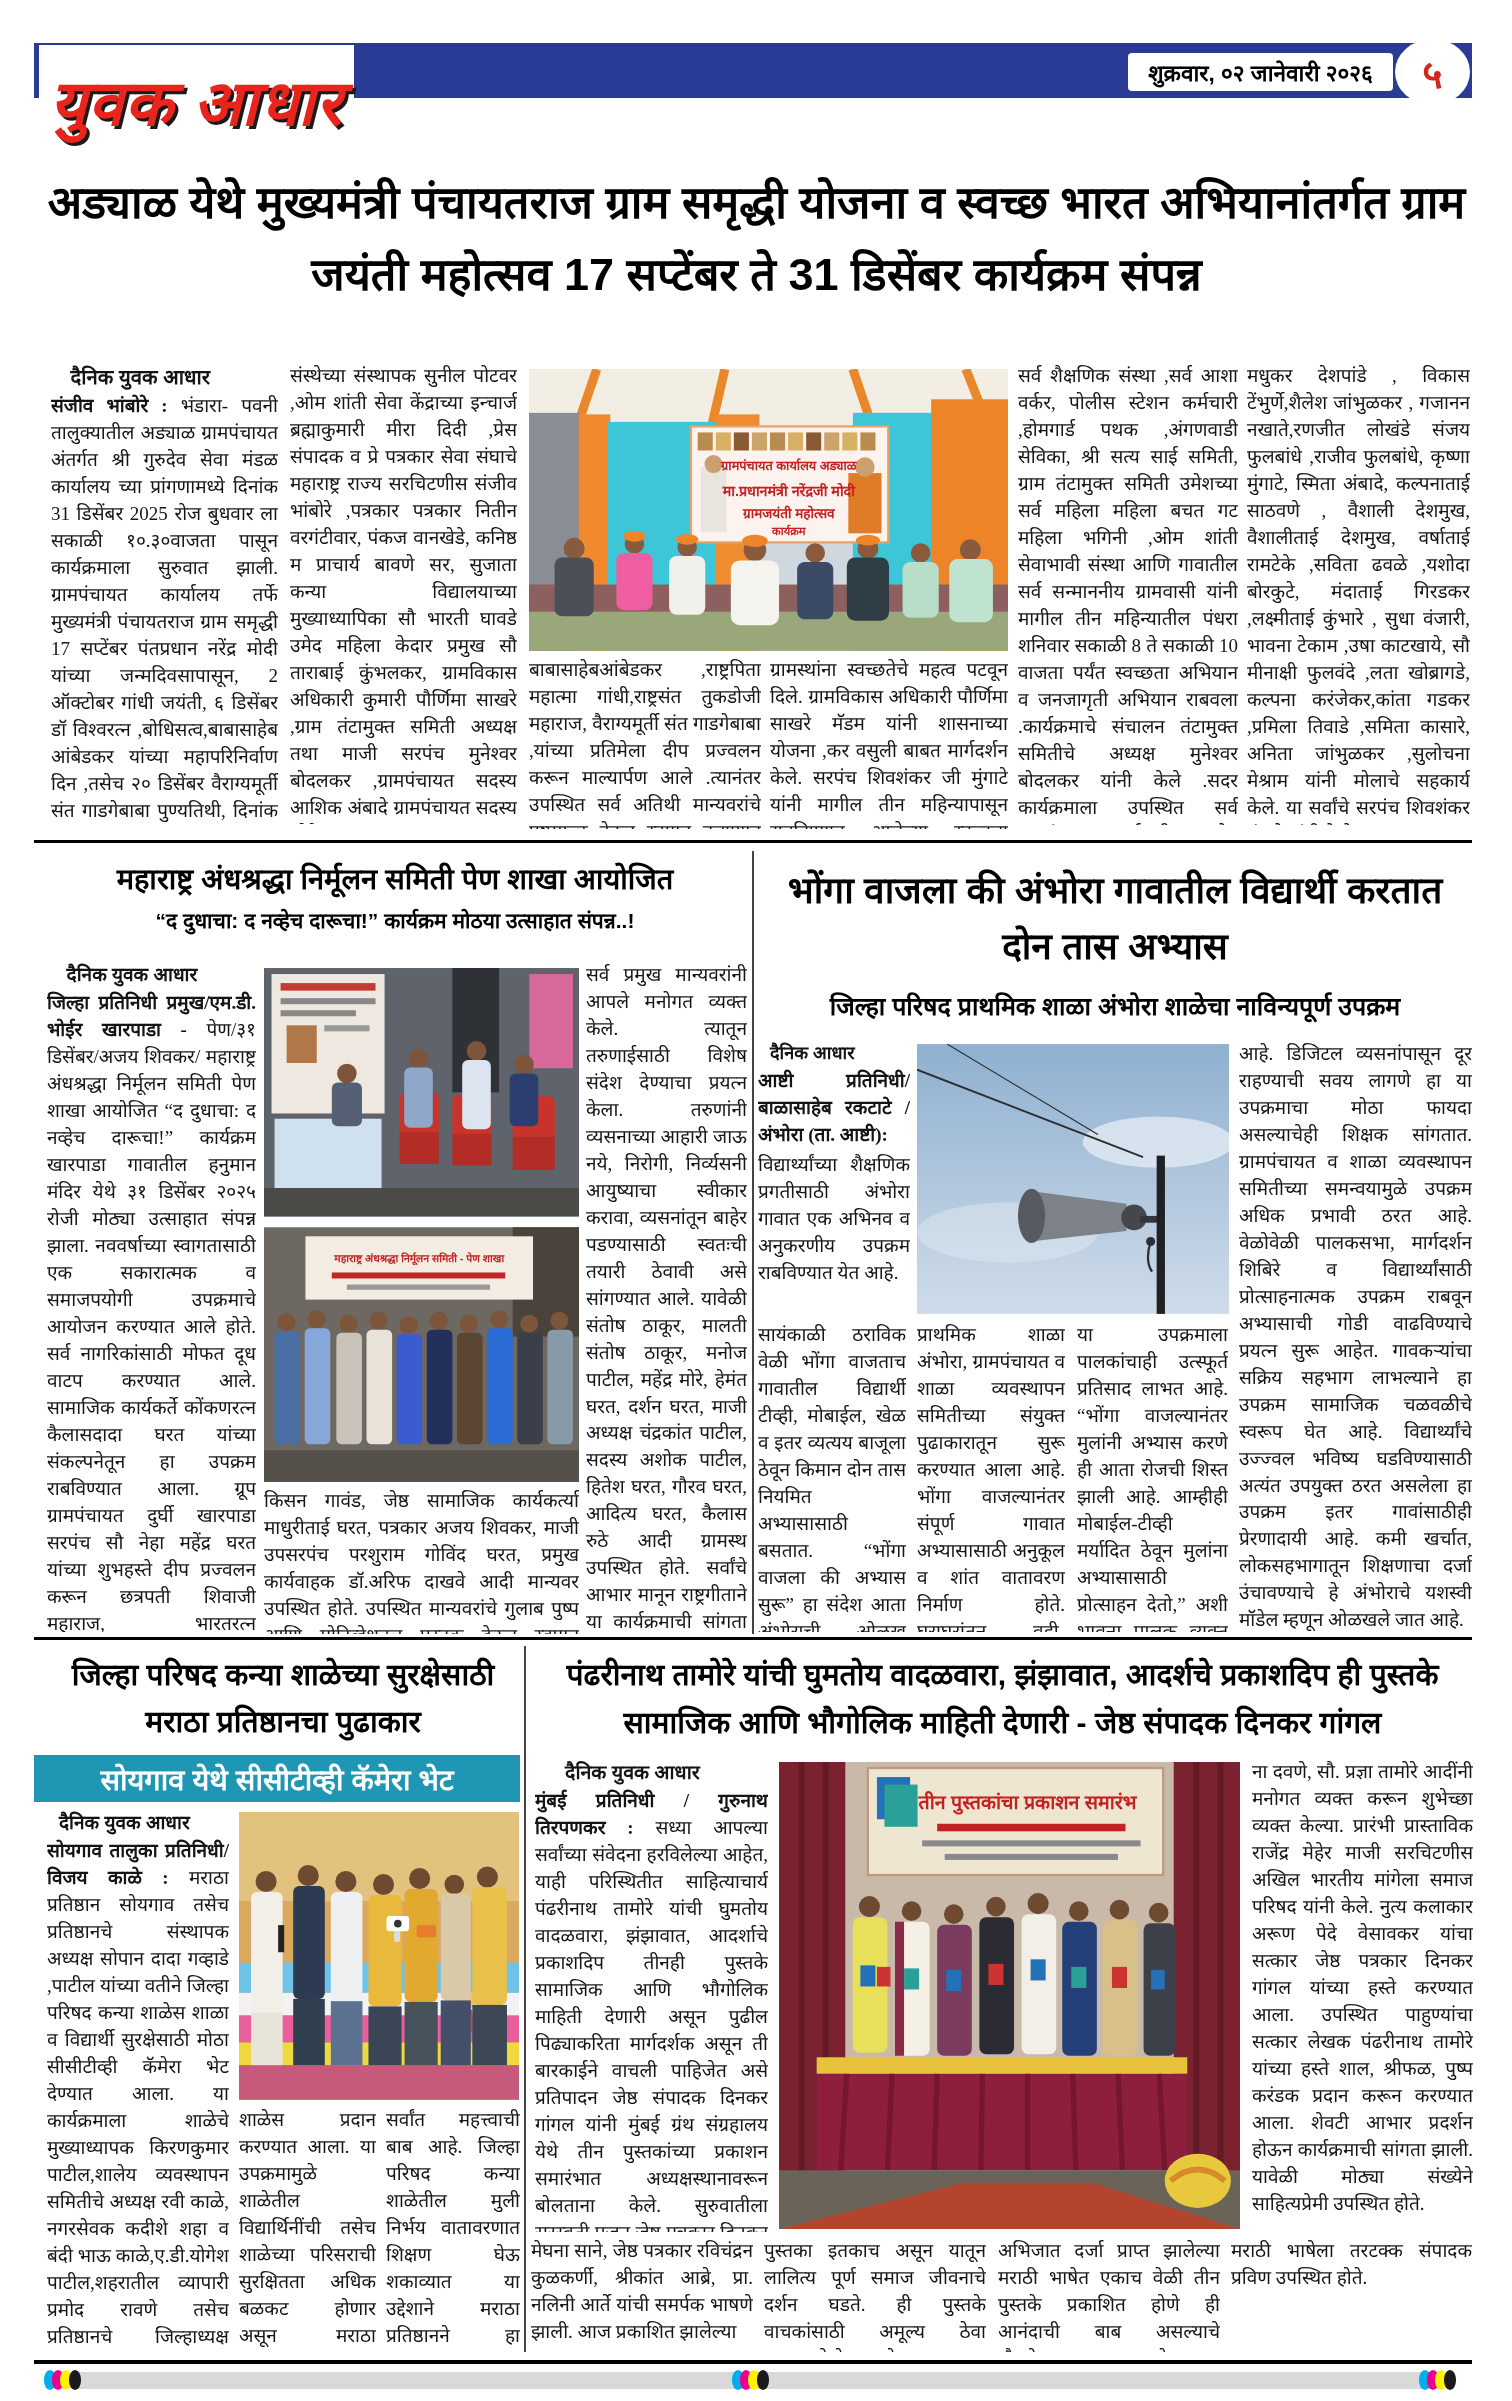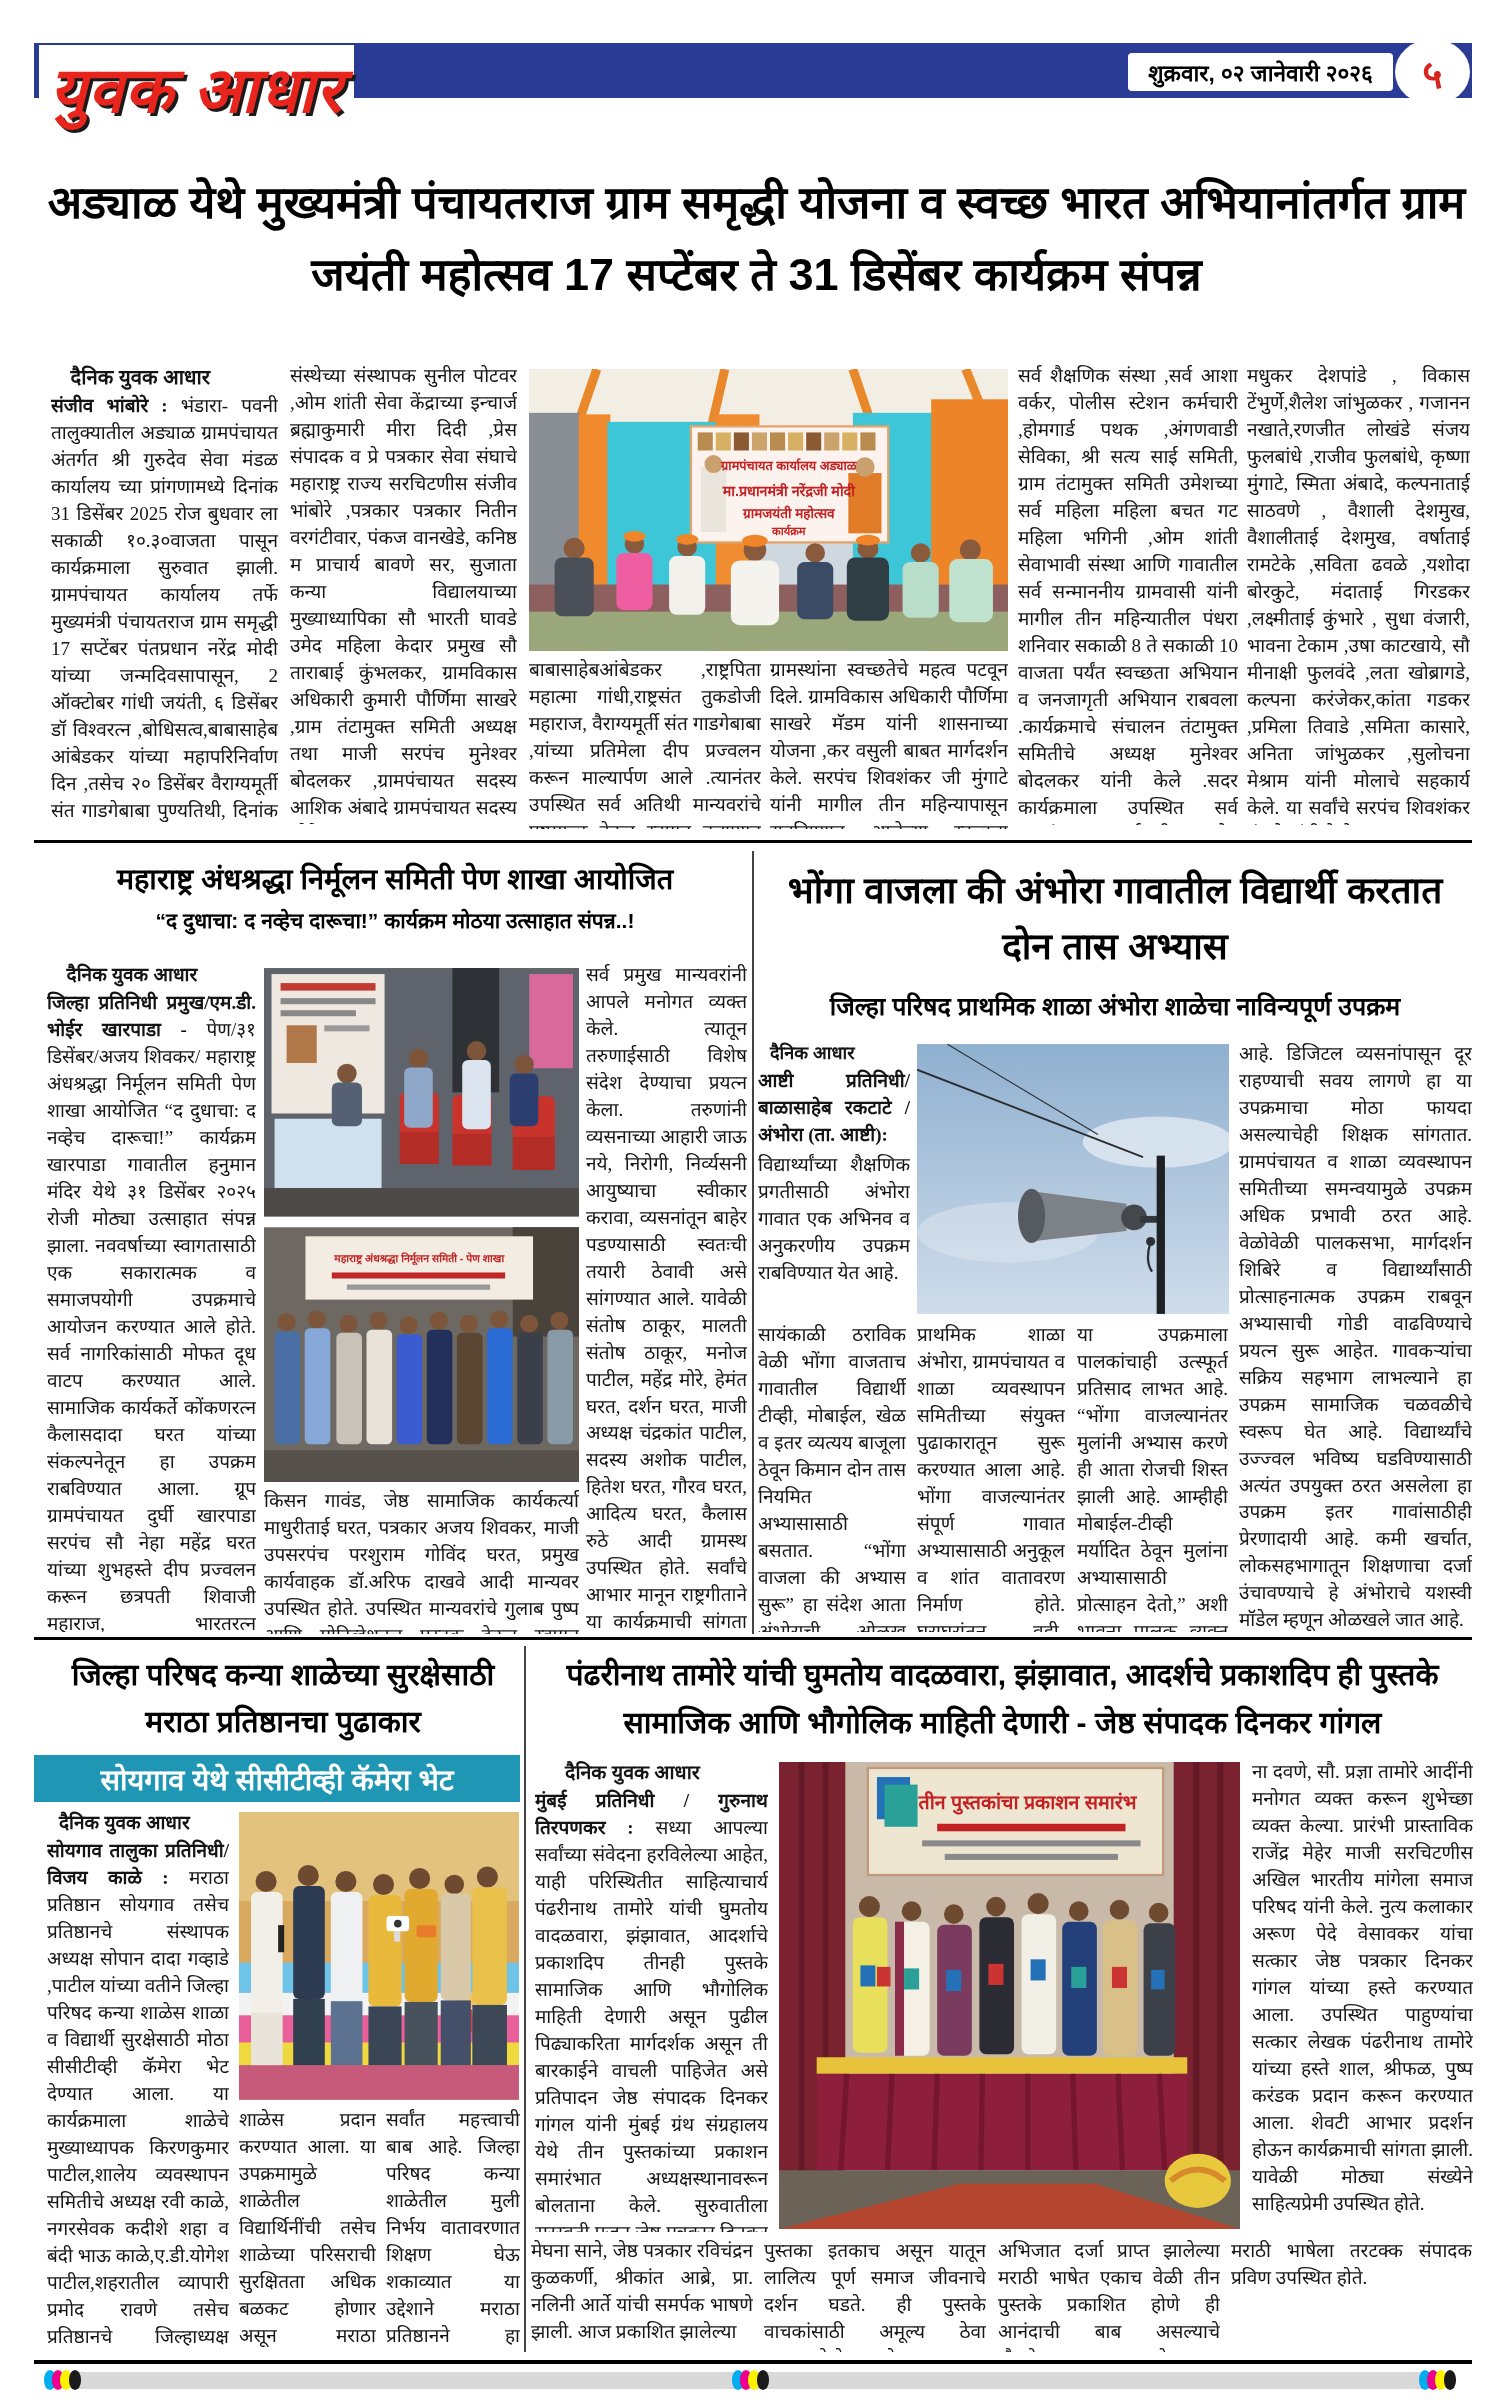--- a/index.html
+++ b/index.html
@@ -7,21 +7,21 @@
   .page { position:relative; width:1512px; height:2401px; background:#ffffff; margin:0 auto;
           font-family:"Liberation Serif","DejaVu Serif",serif; color:#141414; overflow:hidden; }
   .abs { position:absolute; }
   .hl { font-family:"Liberation Sans","DejaVu Sans",sans-serif; font-weight:bold; color:#000000; text-align:center; }
   .col { font-size:19px; line-height:1.42; text-align:justify; overflow:hidden; }
   .paper { font-weight:bold; font-size:20.3px; font-family:"Liberation Sans","DejaVu Sans",sans-serif; padding-left:19.6px; margin-bottom:1.5px; }
   .lead { font-weight:bold; }
   .hline { background:#000; }
   .vline { background:#444; }
   .mast-bar { background:#2a3b96; }
-  .logo-box { background:#ffffff; display:flex; justify-content:center; }
+  .logo-box { background:#ffffff; display:flex; align-items:center; justify-content:center; }
   .logo-text { color:#e8251d; font-weight:bold; font-size:63px; font-style:italic;
                font-family:"Liberation Sans","DejaVu Sans",sans-serif; text-shadow:3px 3px 0 #1a1a1a; letter-spacing:1.5px; }
   .date-box { background:#ffffff; border-radius:4px; display:flex; align-items:center; justify-content:center;
               font-weight:bold; font-size:22.6px; font-family:"Liberation Sans",sans-serif; color:#000; }
   .page-oval { background:#ffffff; border-radius:50%; display:flex; align-items:center; justify-content:center;
                color:#d6251f; font-weight:bold; font-size:39px; font-family:"Liberation Sans",sans-serif; }
   .teal-bar { background:#1e96b4; color:#ffffff; display:flex; align-items:center; justify-content:center;
               font-weight:bold; font-size:29px; font-family:"Liberation Sans","DejaVu Sans",sans-serif; }
   .dotgrp { display:flex; }
   .dot { width:12px; height:19.6px; border-radius:50%; margin-right:-3.8px; }

